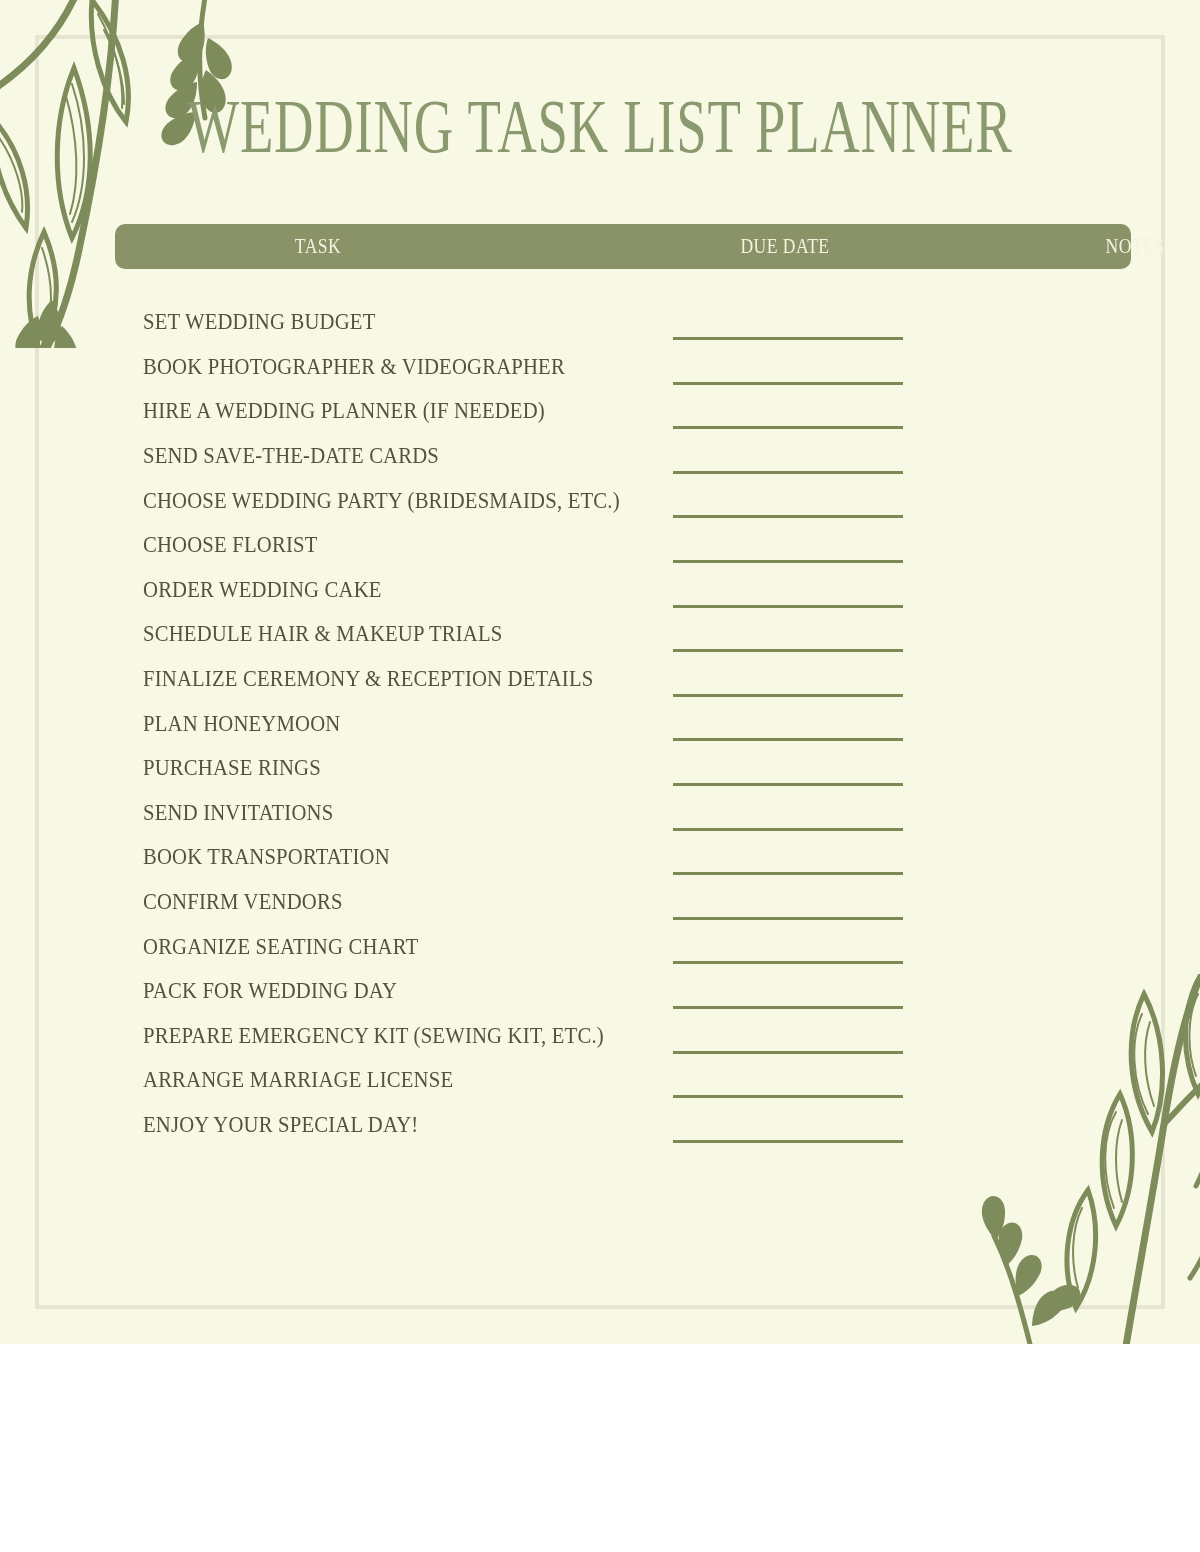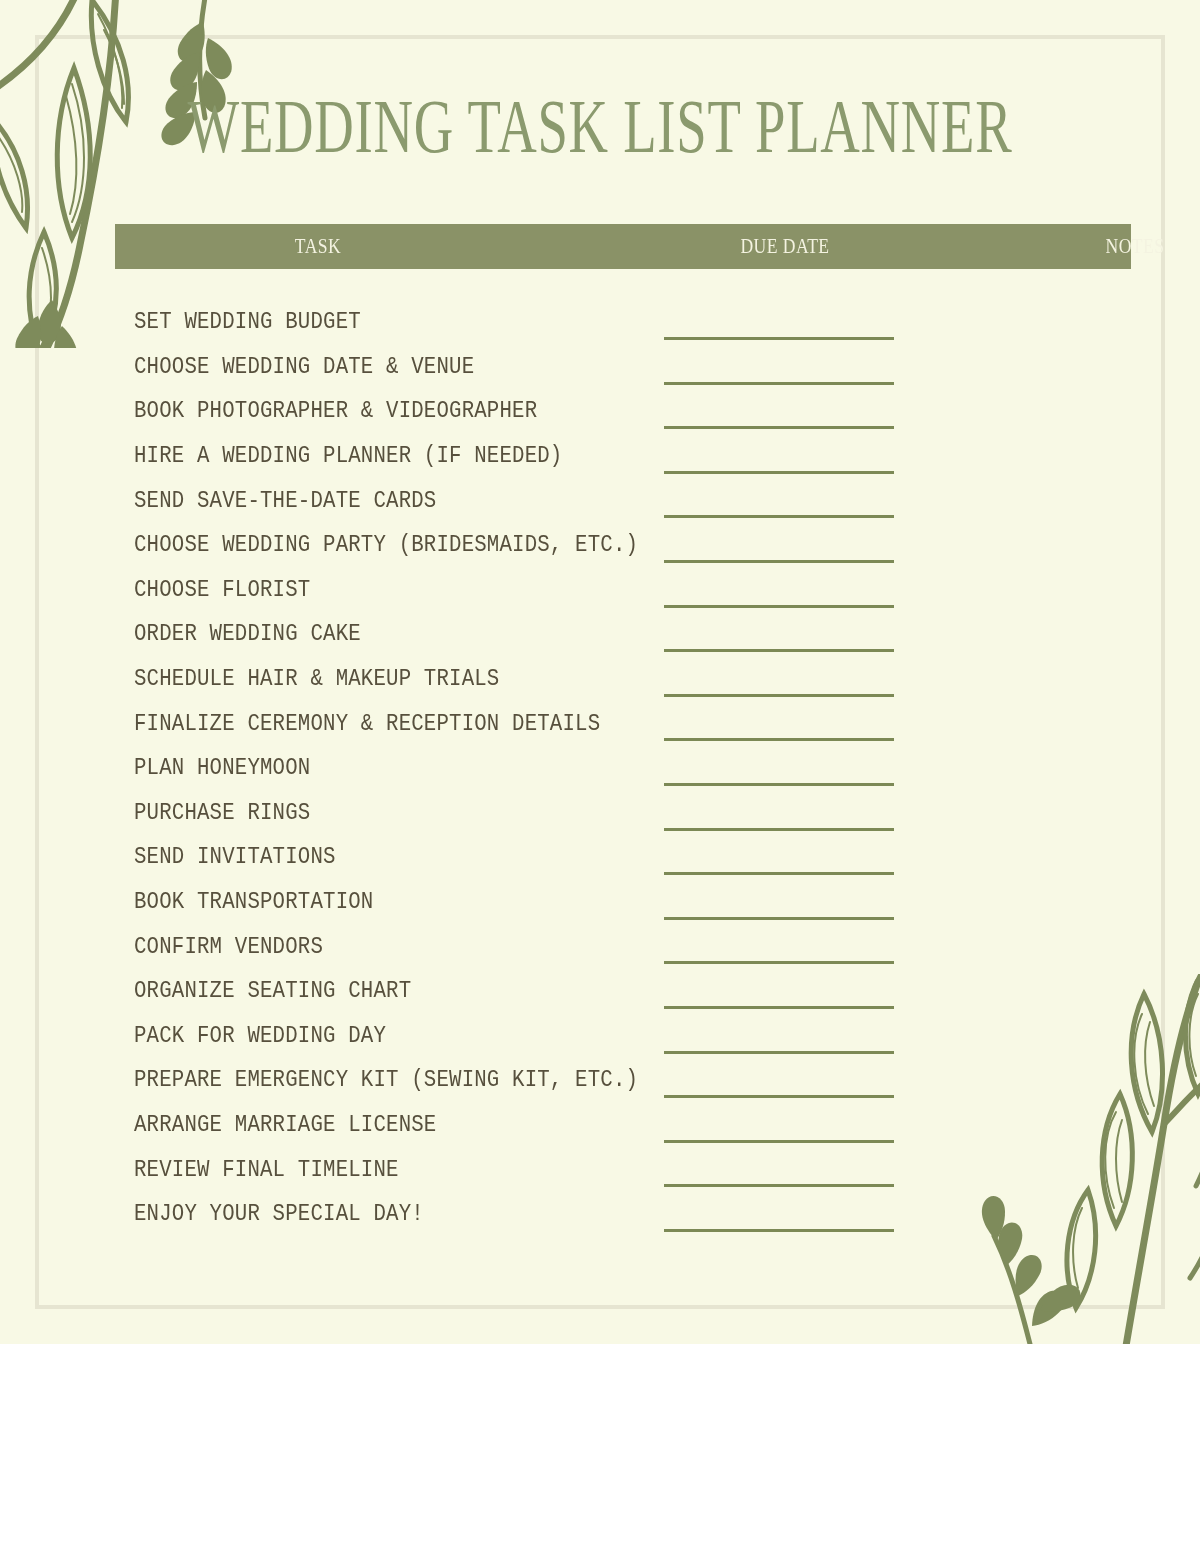--- a/index.html
+++ b/index.html
@@ -40,40 +40,40 @@
     white-space:nowrap;
     transform:scaleX(0.72);
     transform-origin:center;
     letter-spacing:1px;
   }
   .header-bar{
     position:absolute;
     left:115px;top:224px;
     width:1016px;height:45px;
     background:var(--accent);
+    border-radius:10px;
   }
   .header-cell{
     position:absolute;top:0;height:45px;
     line-height:45px;
     text-align:center;
     font-size:20px;
     color:var(--header-text);
     white-space:nowrap;
     transform:scaleX(0.88);
     transform-origin:center;
     letter-spacing:0.5px;
   }
   .hc-task{left:103px;width:200px;}
   .hc-due{left:570px;width:200px;}
   .hc-notes{left:920px;width:200px;}
   .rows{
     position:absolute;
-    left:104px;top:300px;
+    left:113px;top:300px;
     width:1016px;
-    font-family:Liberation Mono, monospace;
   }
   .row{
     position:relative;
     height:44.6px;
   }
   .task{
     position:absolute;
     left:30px;top:50%;
     transform:translateY(-50%) scaleX(0.9);
     transform-origin:left center;
@@ -159,24 +159,20 @@
     <div class="header-cell hc-due">DUE DATE</div>
     <div class="header-cell hc-notes">NOTES</div>
   </div>
 
   <div class="rows" id="rows">
       <div class="row">
         <span class="task">SET WEDDING BUDGET</span>
         <div class="line"></div>
       </div>
       <div class="row">
-        <span class="task">CHOOSE WEDDING DATE &amp; VENUE</span>
-        <div class="line"></div>
-      </div>
-      <div class="row">
         <span class="task">BOOK PHOTOGRAPHER &amp; VIDEOGRAPHER</span>
         <div class="line"></div>
       </div>
       <div class="row">
         <span class="task">HIRE A WEDDING PLANNER (IF NEEDED)</span>
         <div class="line"></div>
       </div>
       <div class="row">
         <span class="task">SEND SAVE-THE-DATE CARDS</span>
         <div class="line"></div>
@@ -231,22 +227,18 @@
       </div>
       <div class="row">
         <span class="task">PREPARE EMERGENCY KIT (SEWING KIT, ETC.)</span>
         <div class="line"></div>
       </div>
       <div class="row">
         <span class="task">ARRANGE MARRIAGE LICENSE</span>
         <div class="line"></div>
       </div>
       <div class="row">
-        <span class="task">REVIEW FINAL TIMELINE</span>
-        <div class="line"></div>
-      </div>
-      <div class="row">
         <span class="task">ENJOY YOUR SPECIAL DAY!</span>
         <div class="line"></div>
       </div>
     </div>
 
 </div>
 
 </body></html>

